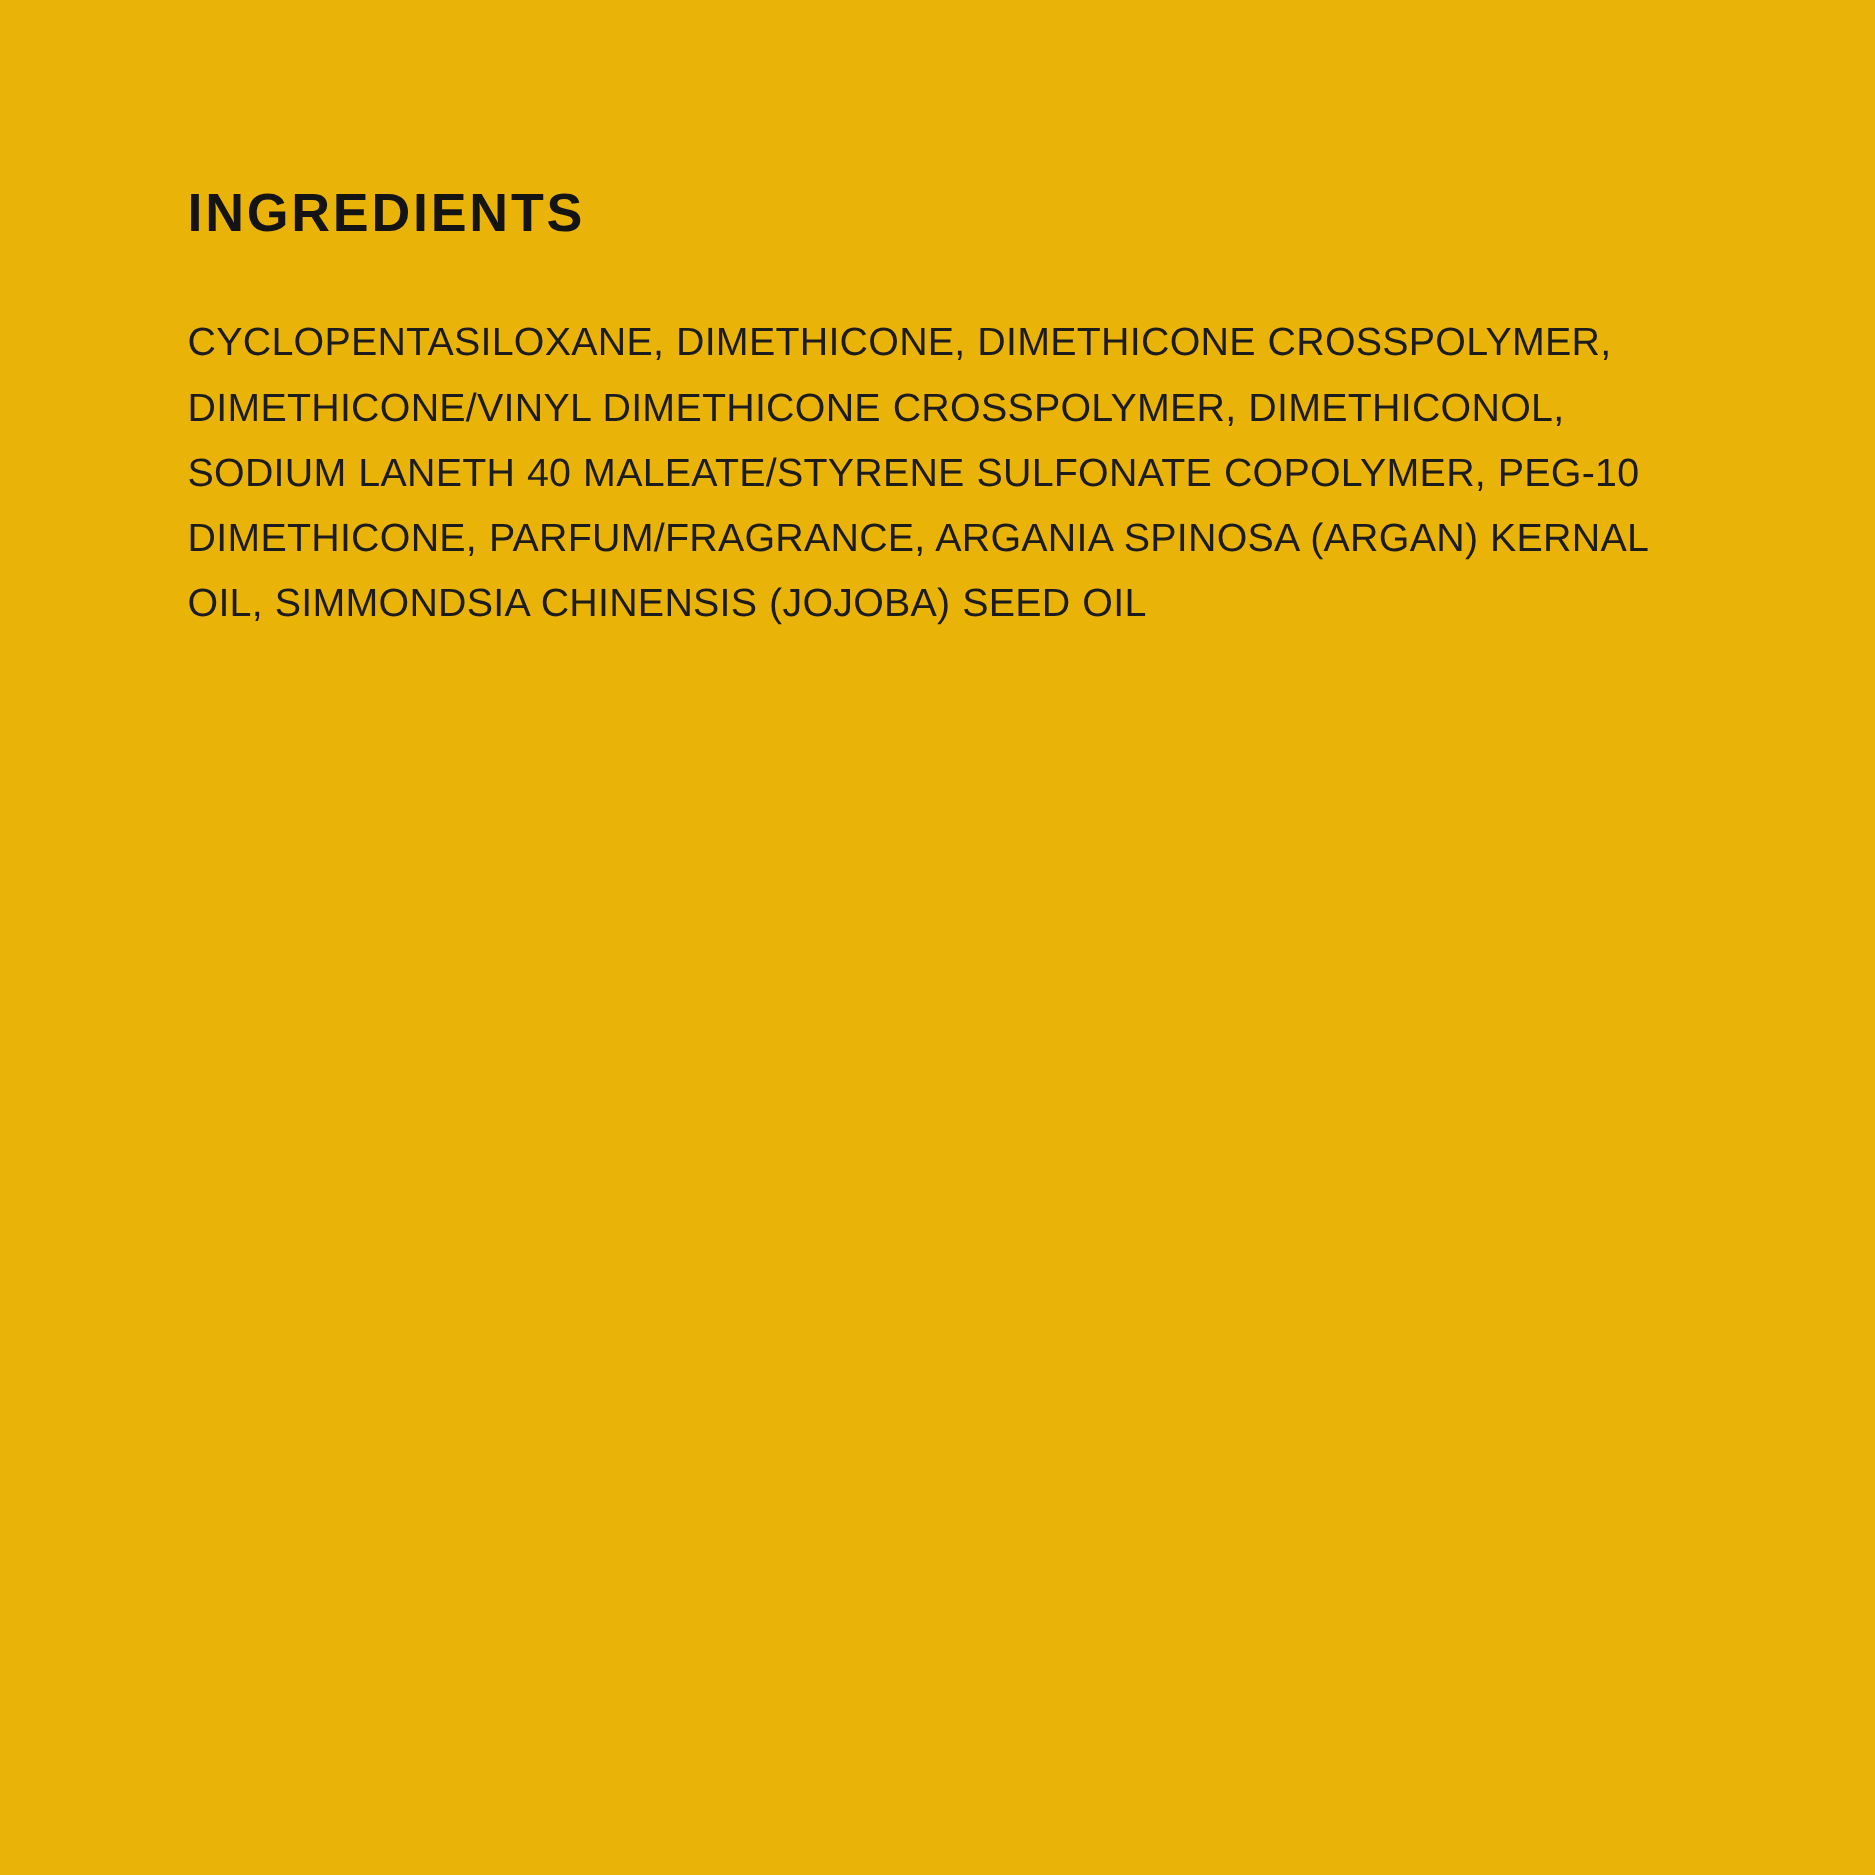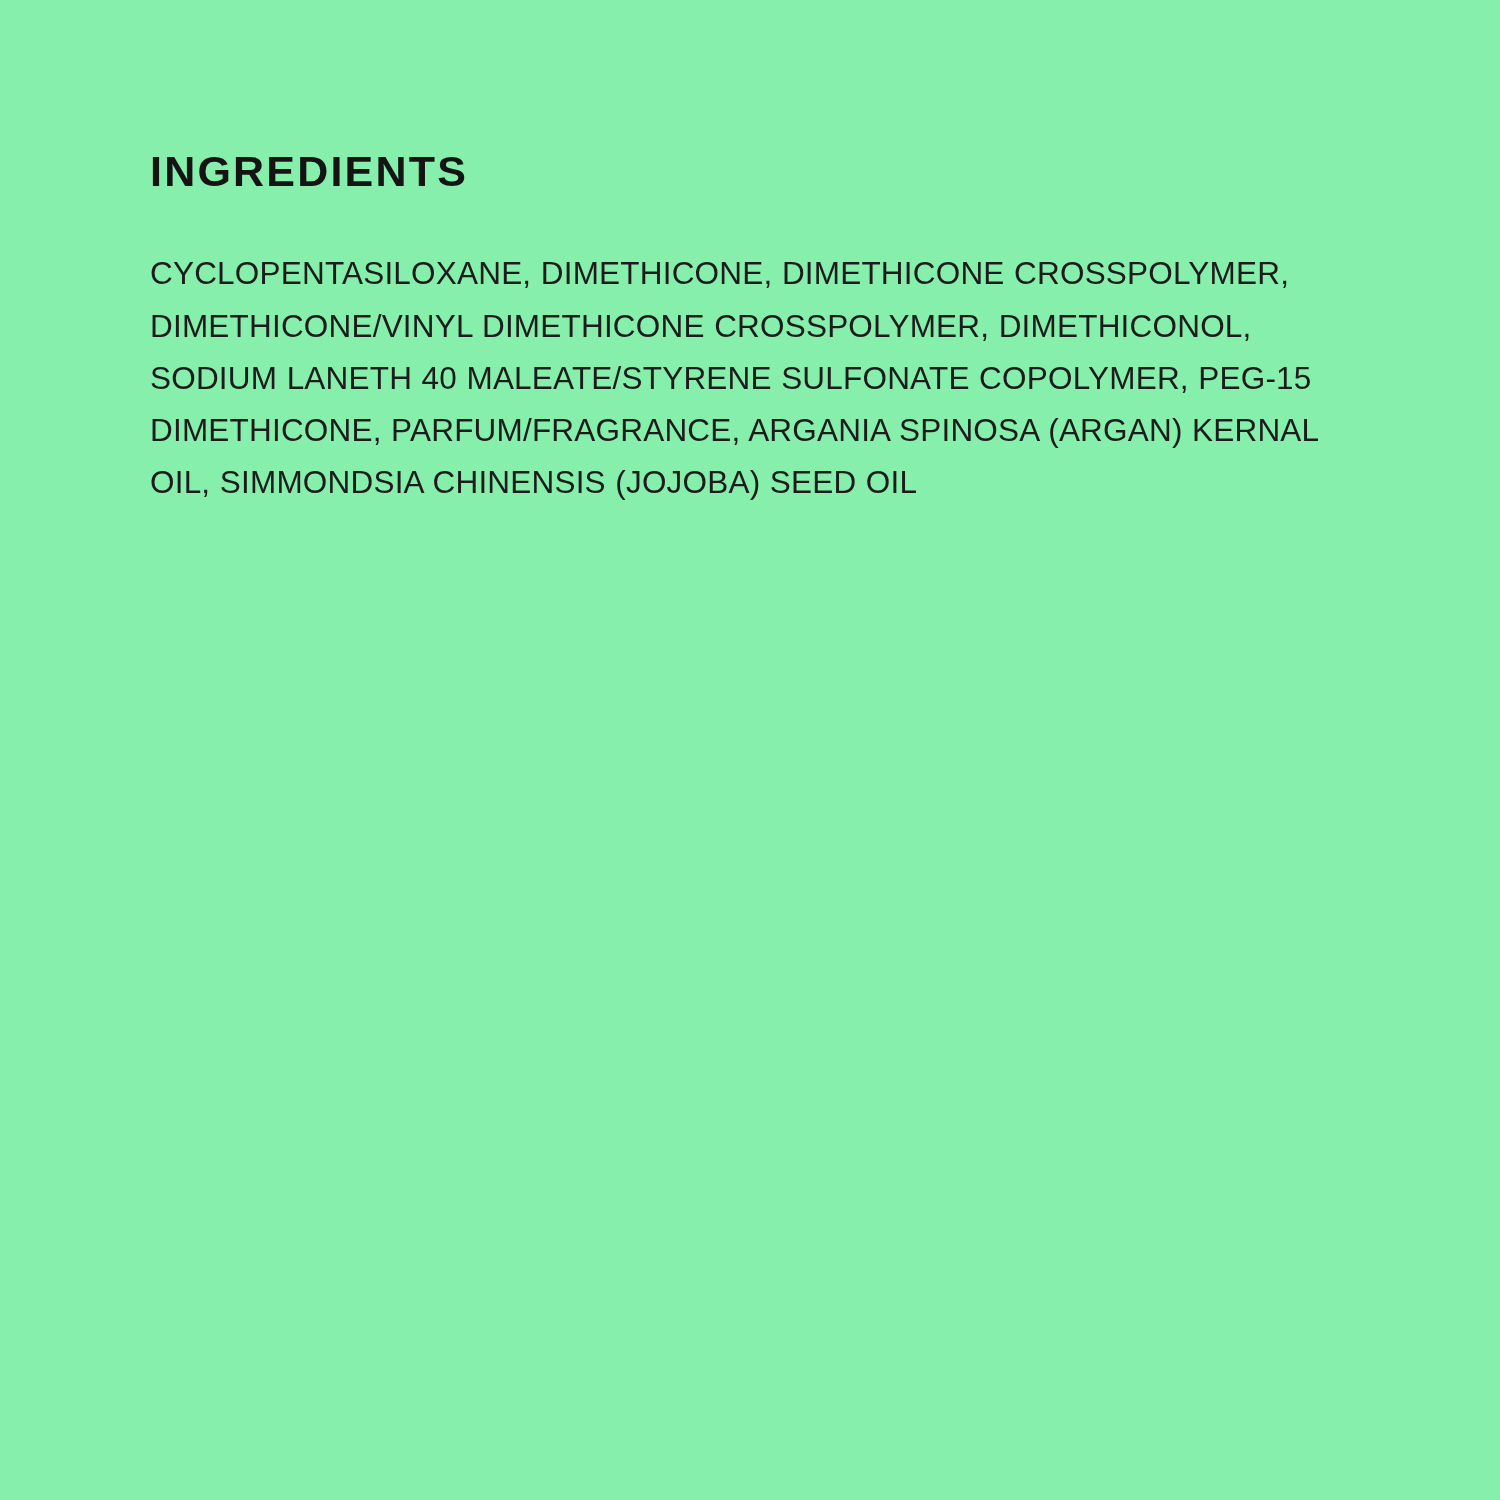--- a/index.html
+++ b/index.html
@@ -12,21 +12,21 @@
     height: 1500px;
     font-family: "Liberation Sans", sans-serif;
     color: #1a1a1a;
     -webkit-font-smoothing: antialiased;
   }
   .page {
     box-sizing: border-box;
     width: 1500px;
     height: 1500px;
     padding: 148px 150px 0 150px;
-    background: #86efac;
+    background: #eab308;
   }
   .section-title {
     font-size: 43px;
     font-weight: 700;
     letter-spacing: 2.2px;
     color: #141414;
     margin: 0 0 52px 0;
     line-height: 1.1;
   }
   .ingredients-body {
@@ -38,14 +38,14 @@
     max-width: 1175px;
     margin: 0;
     word-spacing: 0.5px;
   }
 </style>
 </head>
 <body>
 
 <div class="page">
   <h1 class="section-title">INGREDIENTS</h1>
-  <p class="ingredients-body">CYCLOPENTASILOXANE, DIMETHICONE, DIMETHICONE CROSSPOLYMER, DIMETHICONE/VINYL DIMETHICONE CROSSPOLYMER, DIMETHICONOL, SODIUM LANETH 40 MALEATE/STYRENE SULFONATE COPOLYMER, PEG-15 DIMETHICONE, PARFUM/FRAGRANCE, ARGANIA SPINOSA (ARGAN) KERNAL OIL, SIMMONDSIA CHINENSIS (JOJOBA) SEED OIL</p>
+  <p class="ingredients-body">CYCLOPENTASILOXANE, DIMETHICONE, DIMETHICONE CROSSPOLYMER, DIMETHICONE/VINYL DIMETHICONE CROSSPOLYMER, DIMETHICONOL, SODIUM LANETH 40 MALEATE/STYRENE SULFONATE COPOLYMER, PEG-10 DIMETHICONE, PARFUM/FRAGRANCE, ARGANIA SPINOSA (ARGAN) KERNAL OIL, SIMMONDSIA CHINENSIS (JOJOBA) SEED OIL</p>
 </div>
 
 </body></html>

